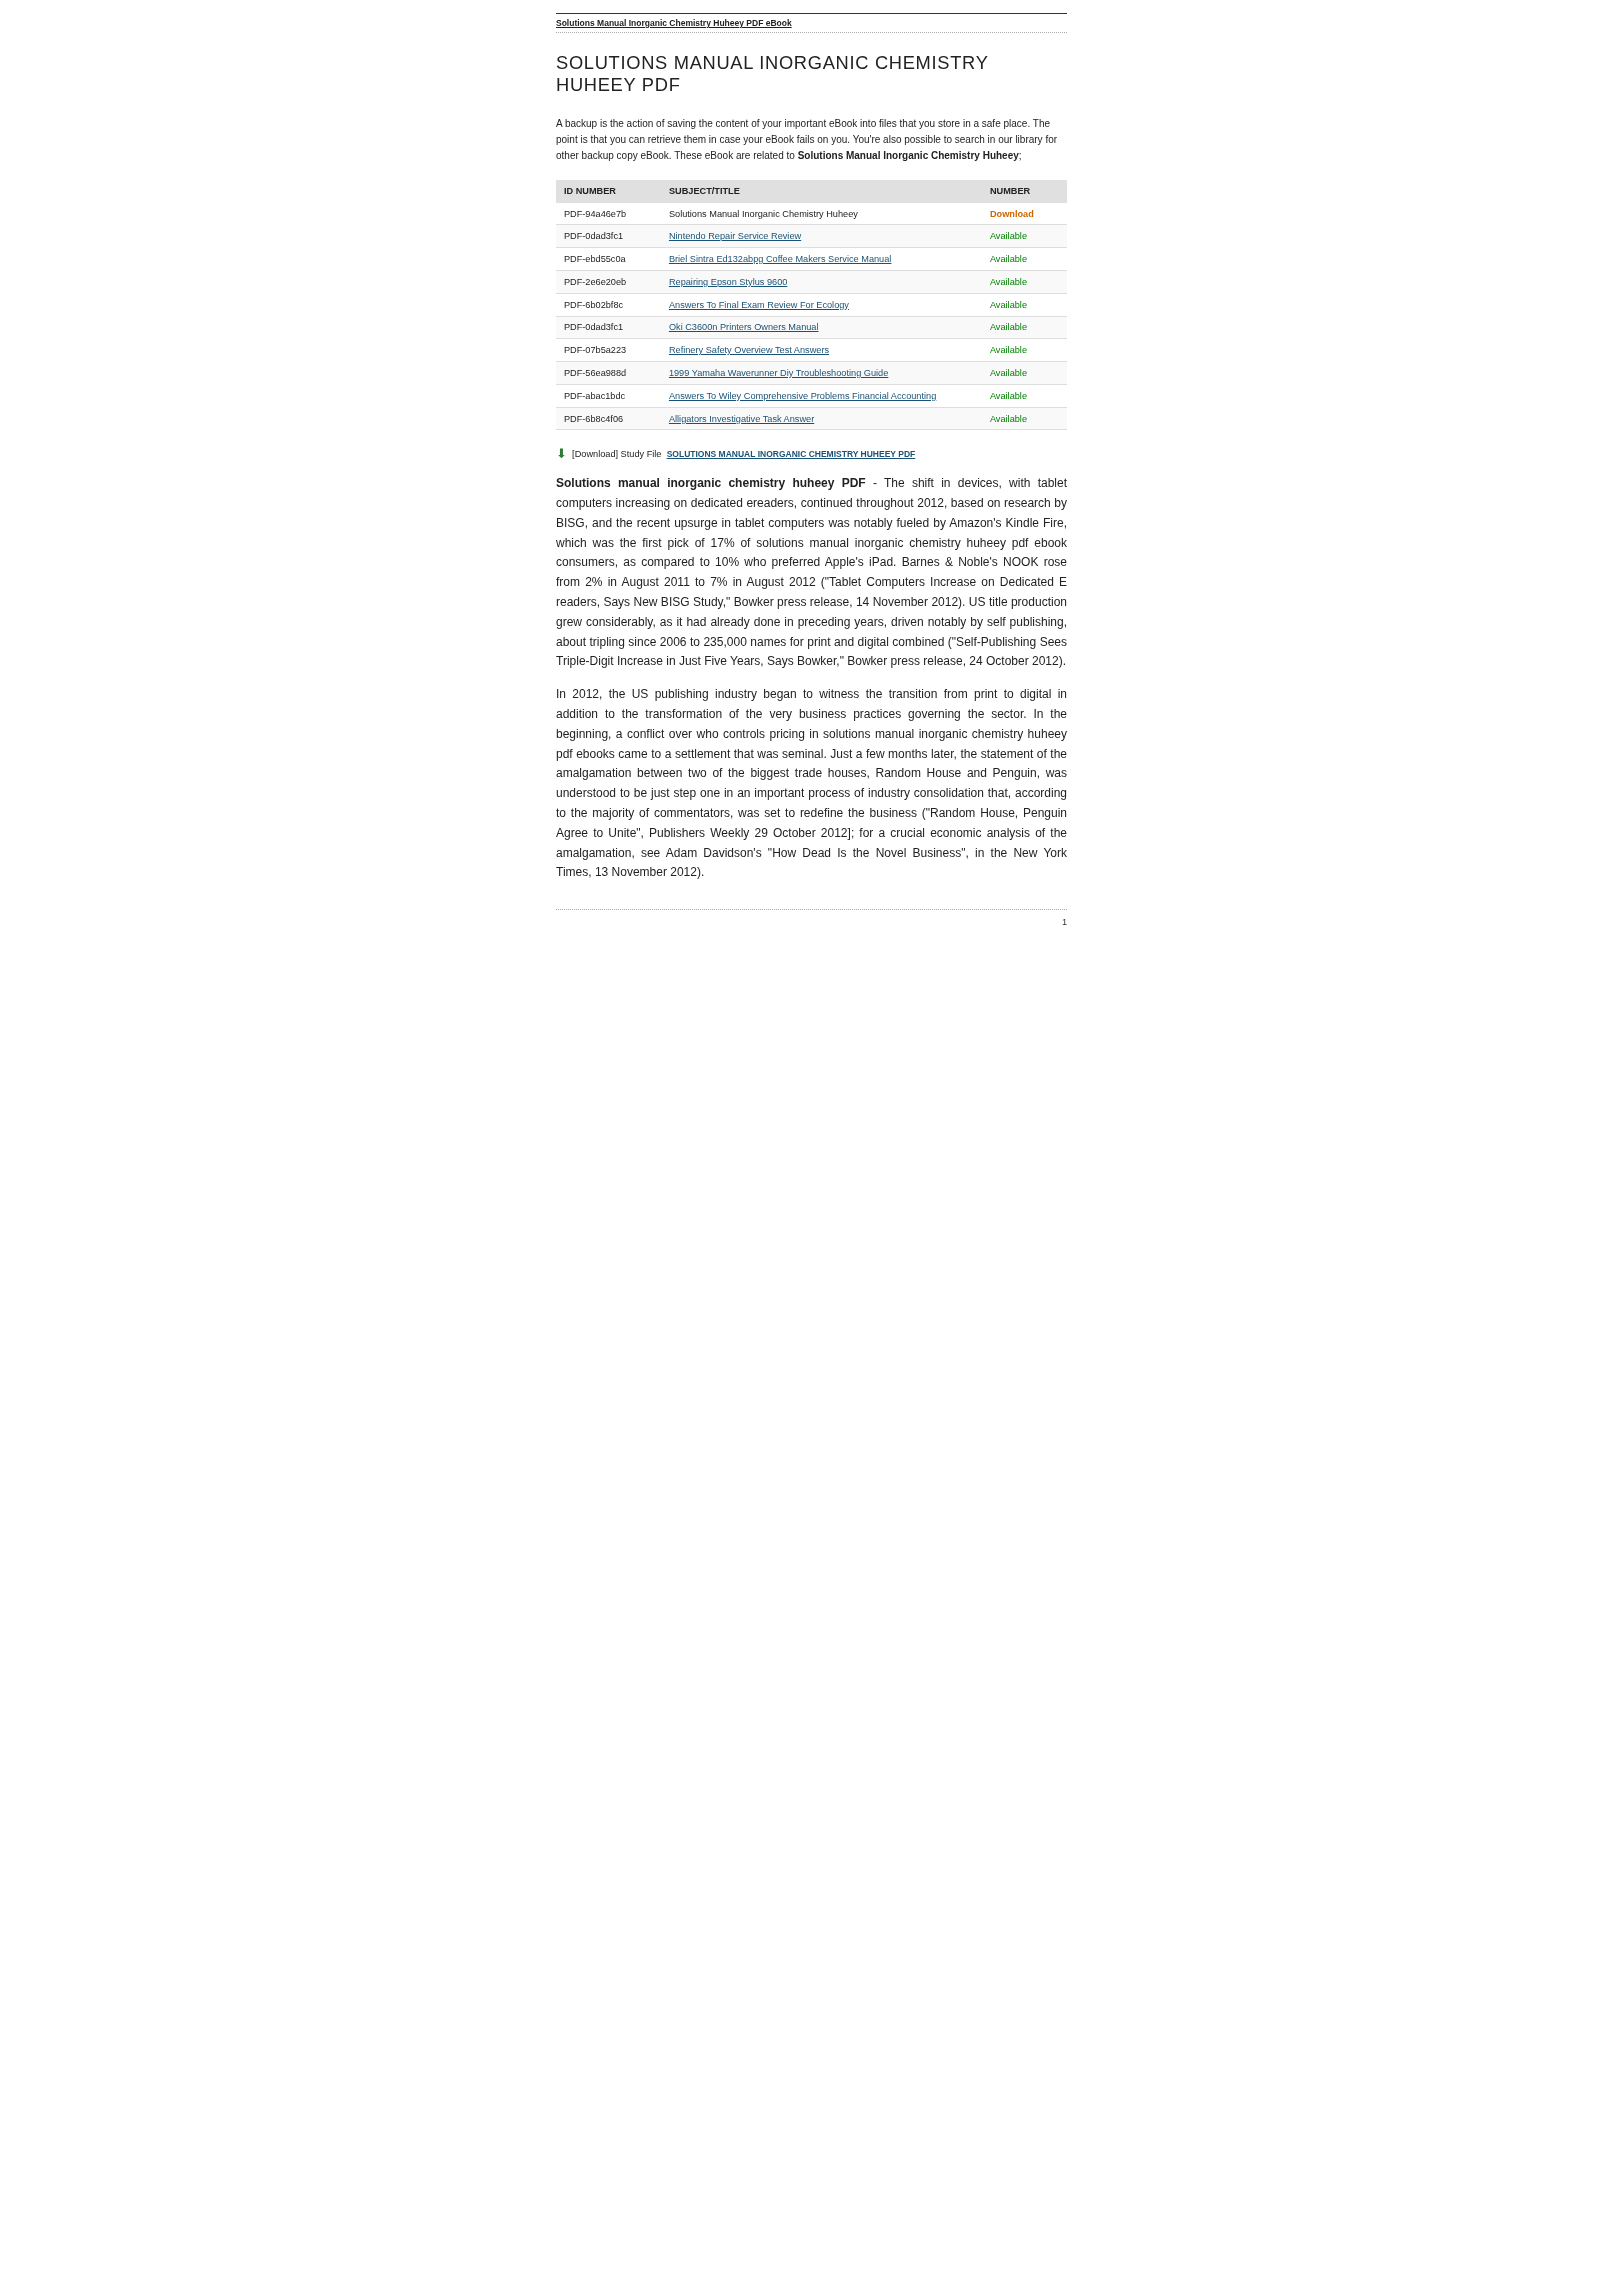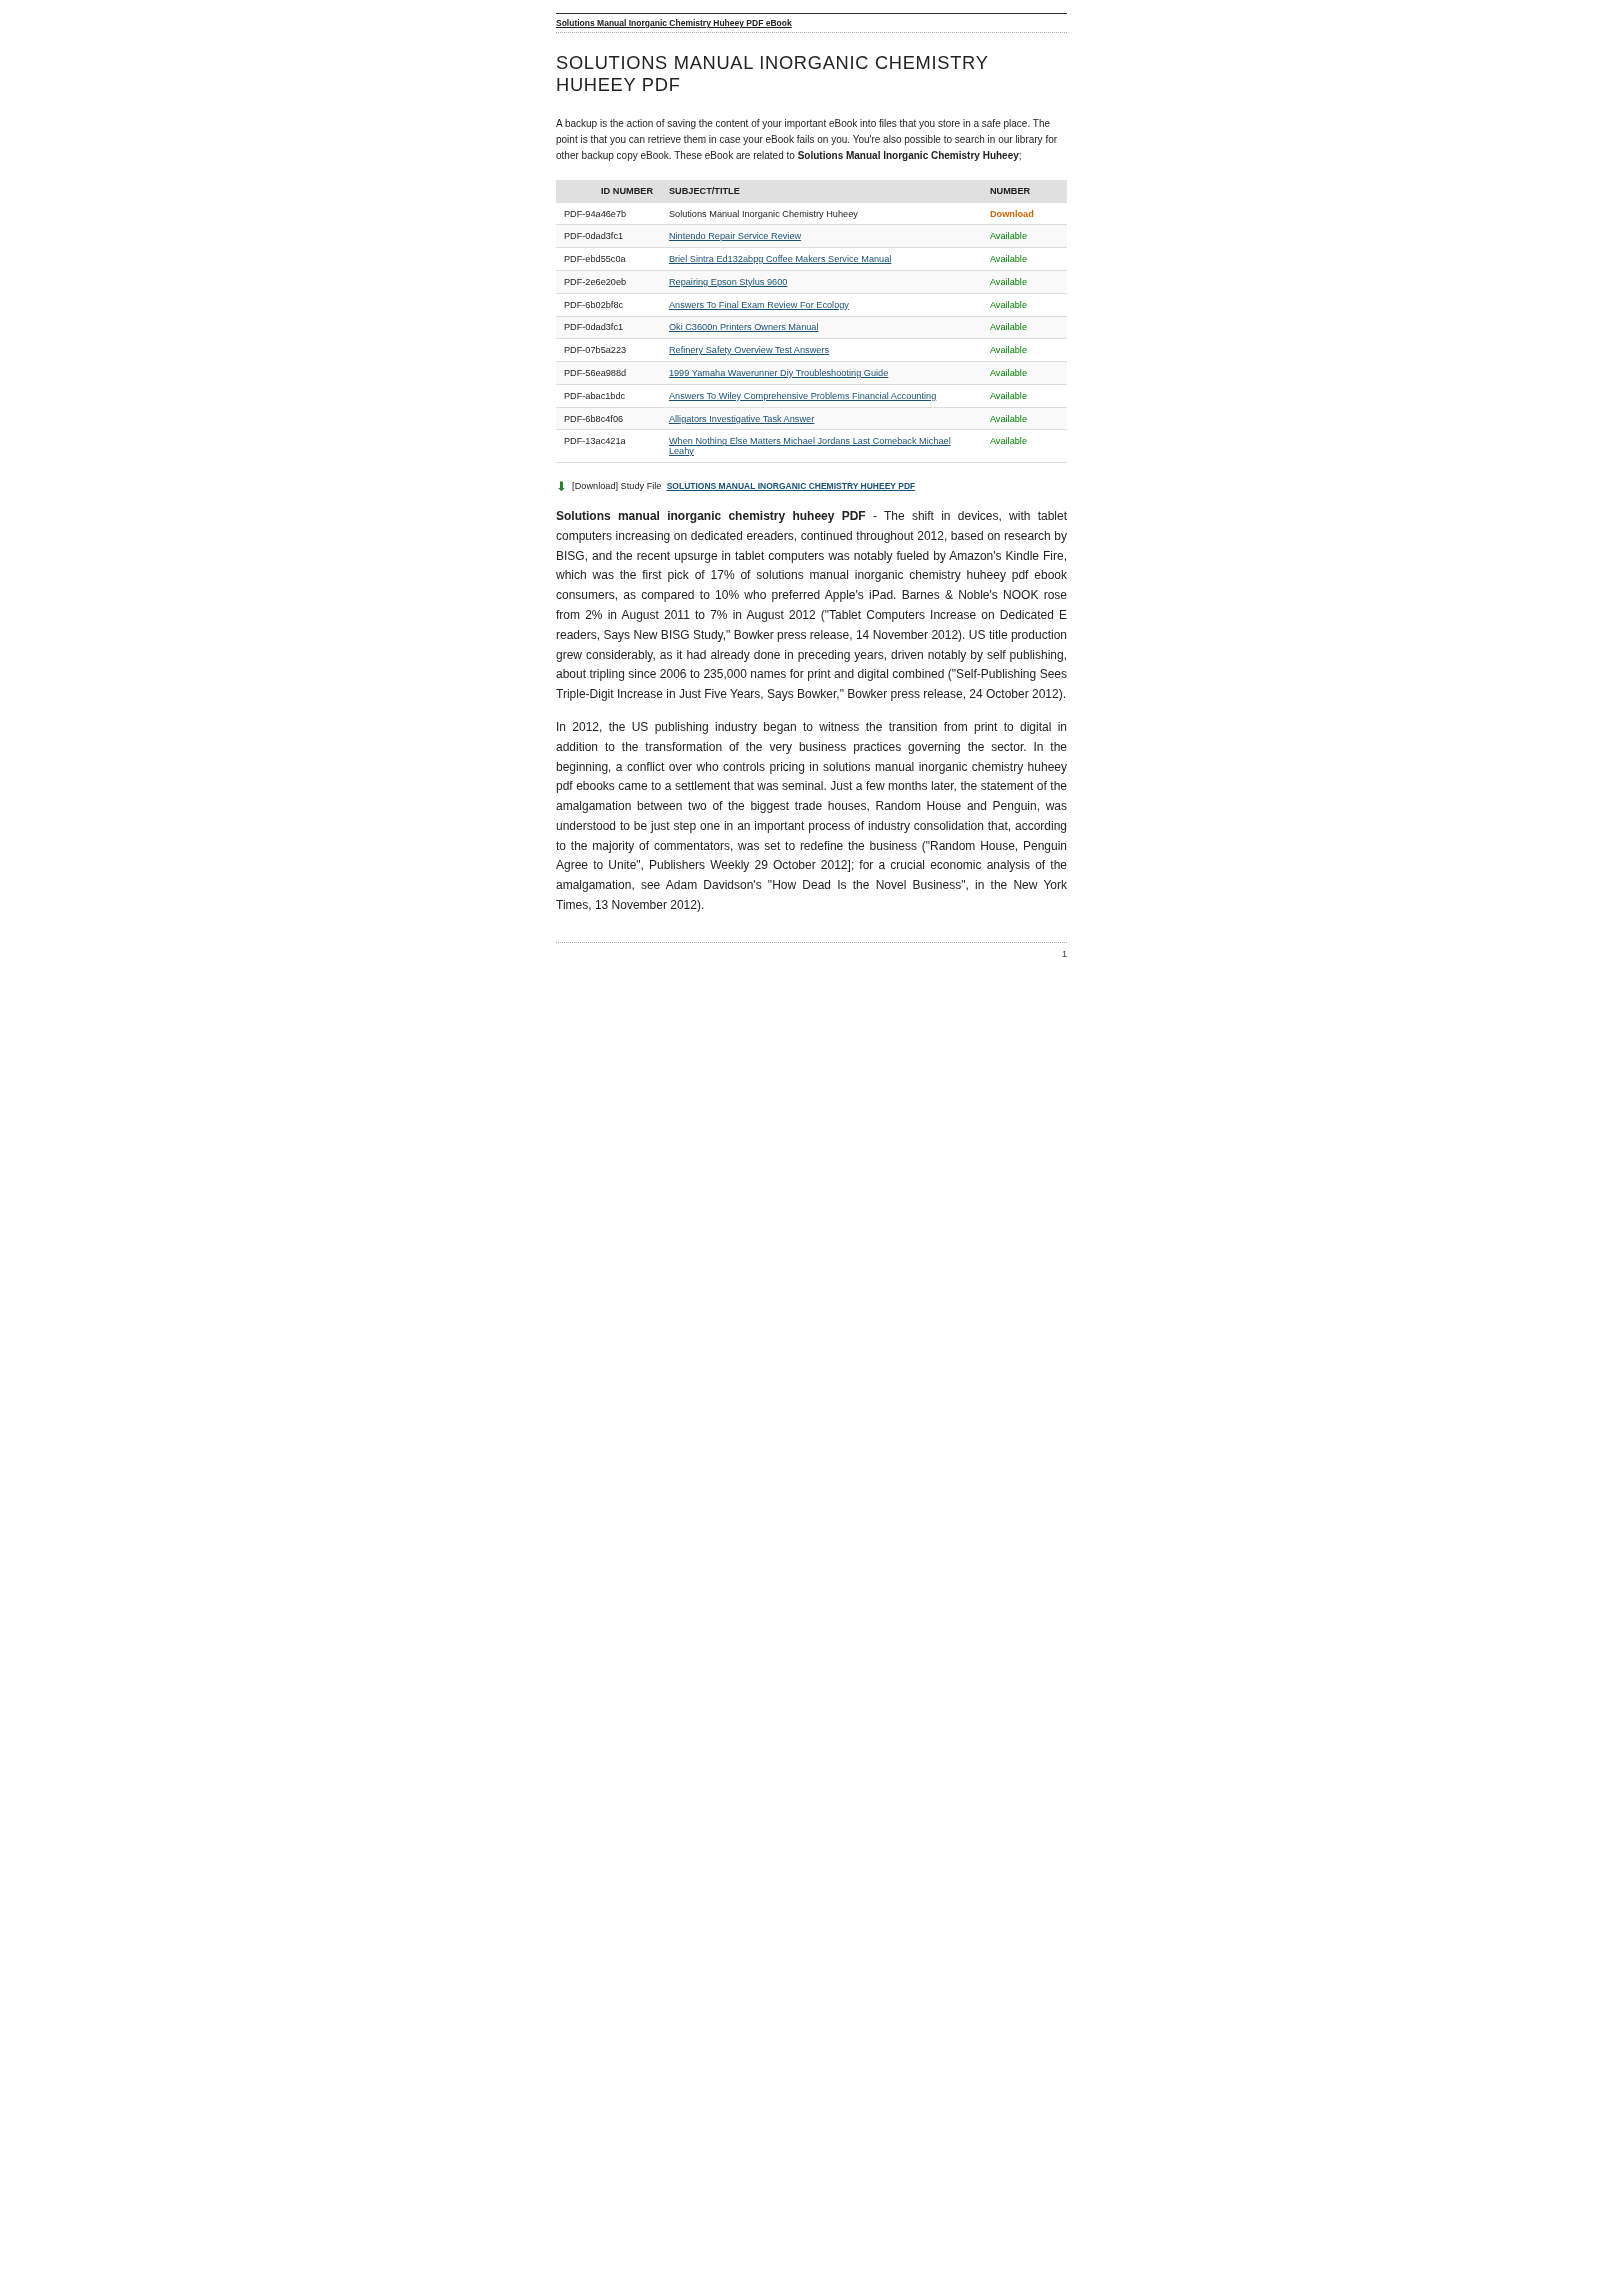--- a/index.html
+++ b/index.html
@@ -135,21 +135,21 @@
     .footer-bar {
       border-top: 0.7px dotted #aaa;
       margin-top: 26px;
       padding-top: 6.5px;
       display: flex;
       justify-content: flex-end;
       font-size: 9.2px;
       color: #333;
     }
 
-    .col-id { width: 105px; text-align: right; }
+    .col-id { width: 105px; }
     .col-title { width: auto; }
     .col-status { width: 85px; }
   </style>
 </head>
 <body>
 
 <div class="page">
 
   <div class="top-bar">
     <span>Solutions Manual Inorganic Chemistry Huheey PDF eBook</span>
@@ -213,25 +213,20 @@
         <tr>
           <td>PDF-abac1bdc</td>
           <td><a href="#">Answers To Wiley Comprehensive Problems Financial Accounting</a></td>
           <td class="status-available">Available</td>
         </tr>
         <tr>
           <td>PDF-6b8c4f06</td>
           <td><a href="#">Alligators Investigative Task Answer</a></td>
           <td class="status-available">Available</td>
         </tr>
-        <tr>
-          <td>PDF-13ac421a</td>
-          <td><a href="#">When Nothing Else Matters Michael Jordans Last Comeback Michael Leahy</a></td>
-          <td class="status-available">Available</td>
-        </tr>
       </tbody>
   </table>
 
   <div class="download-link-row">
     <span class="download-icon">⬇</span>
     <span>[Download] Study File</span>
     <a href="#">SOLUTIONS MANUAL INORGANIC CHEMISTRY HUHEEY PDF</a>
   </div>
 
   <div id="body-paragraphs">

